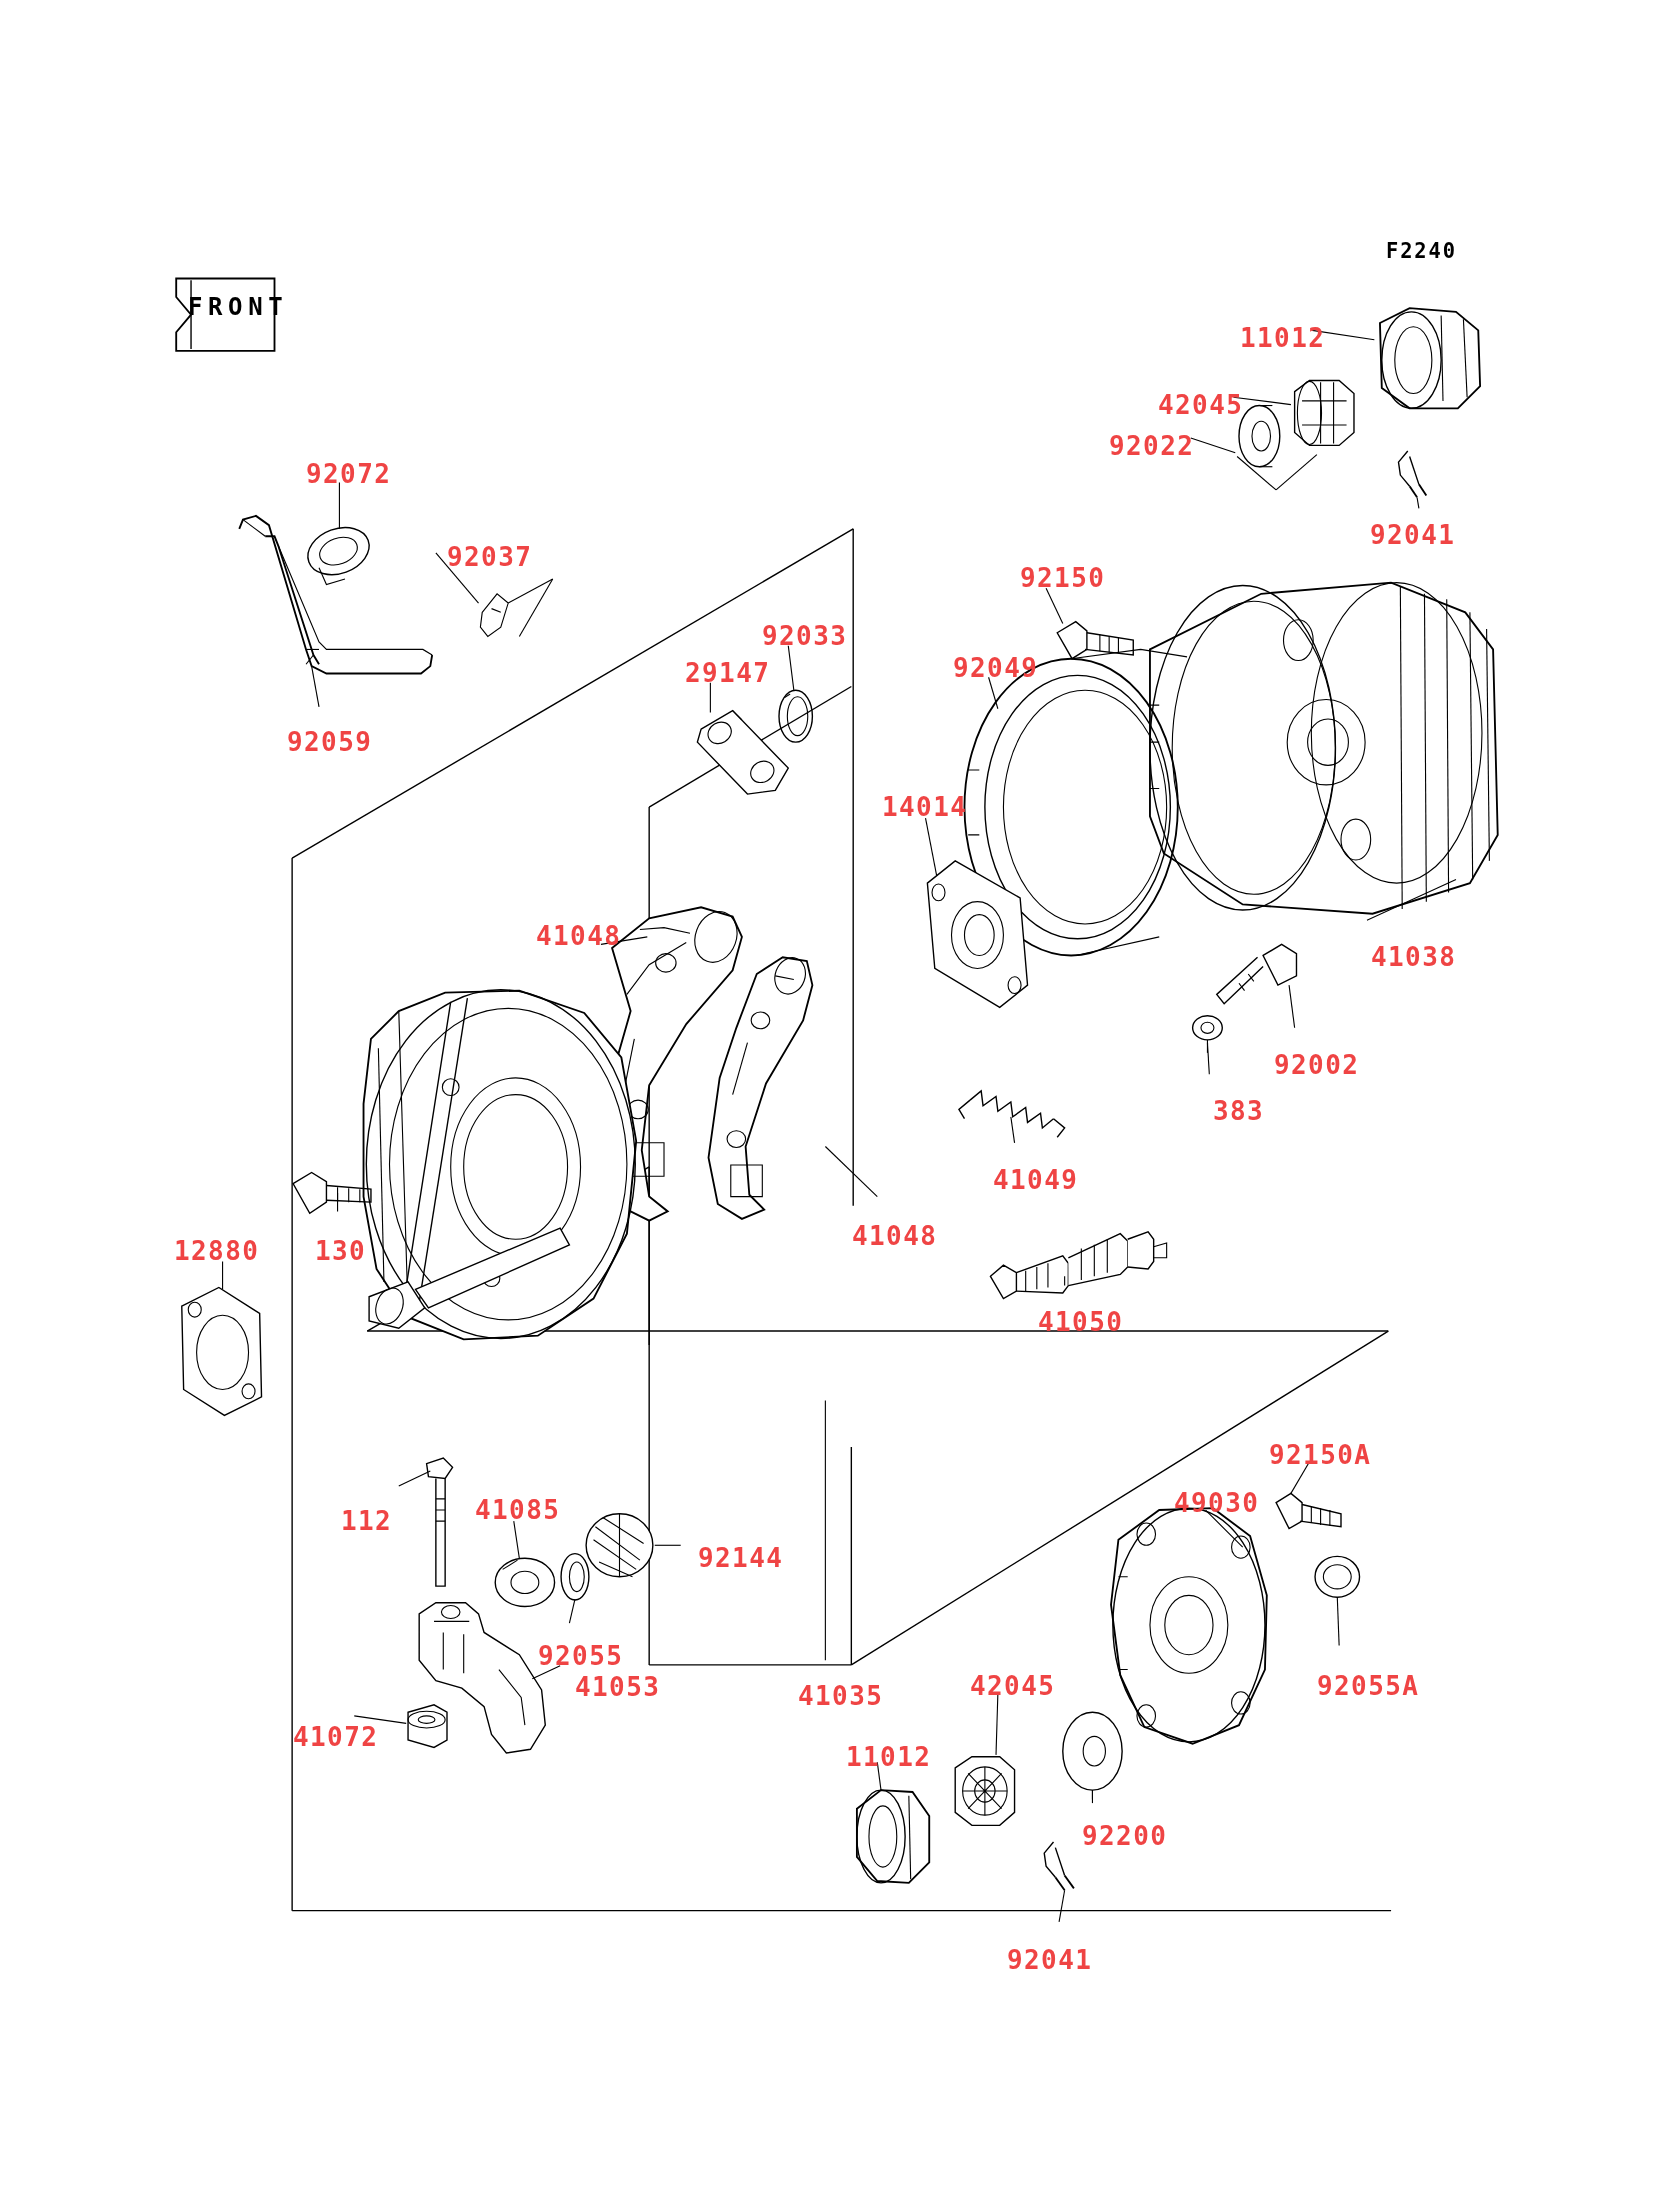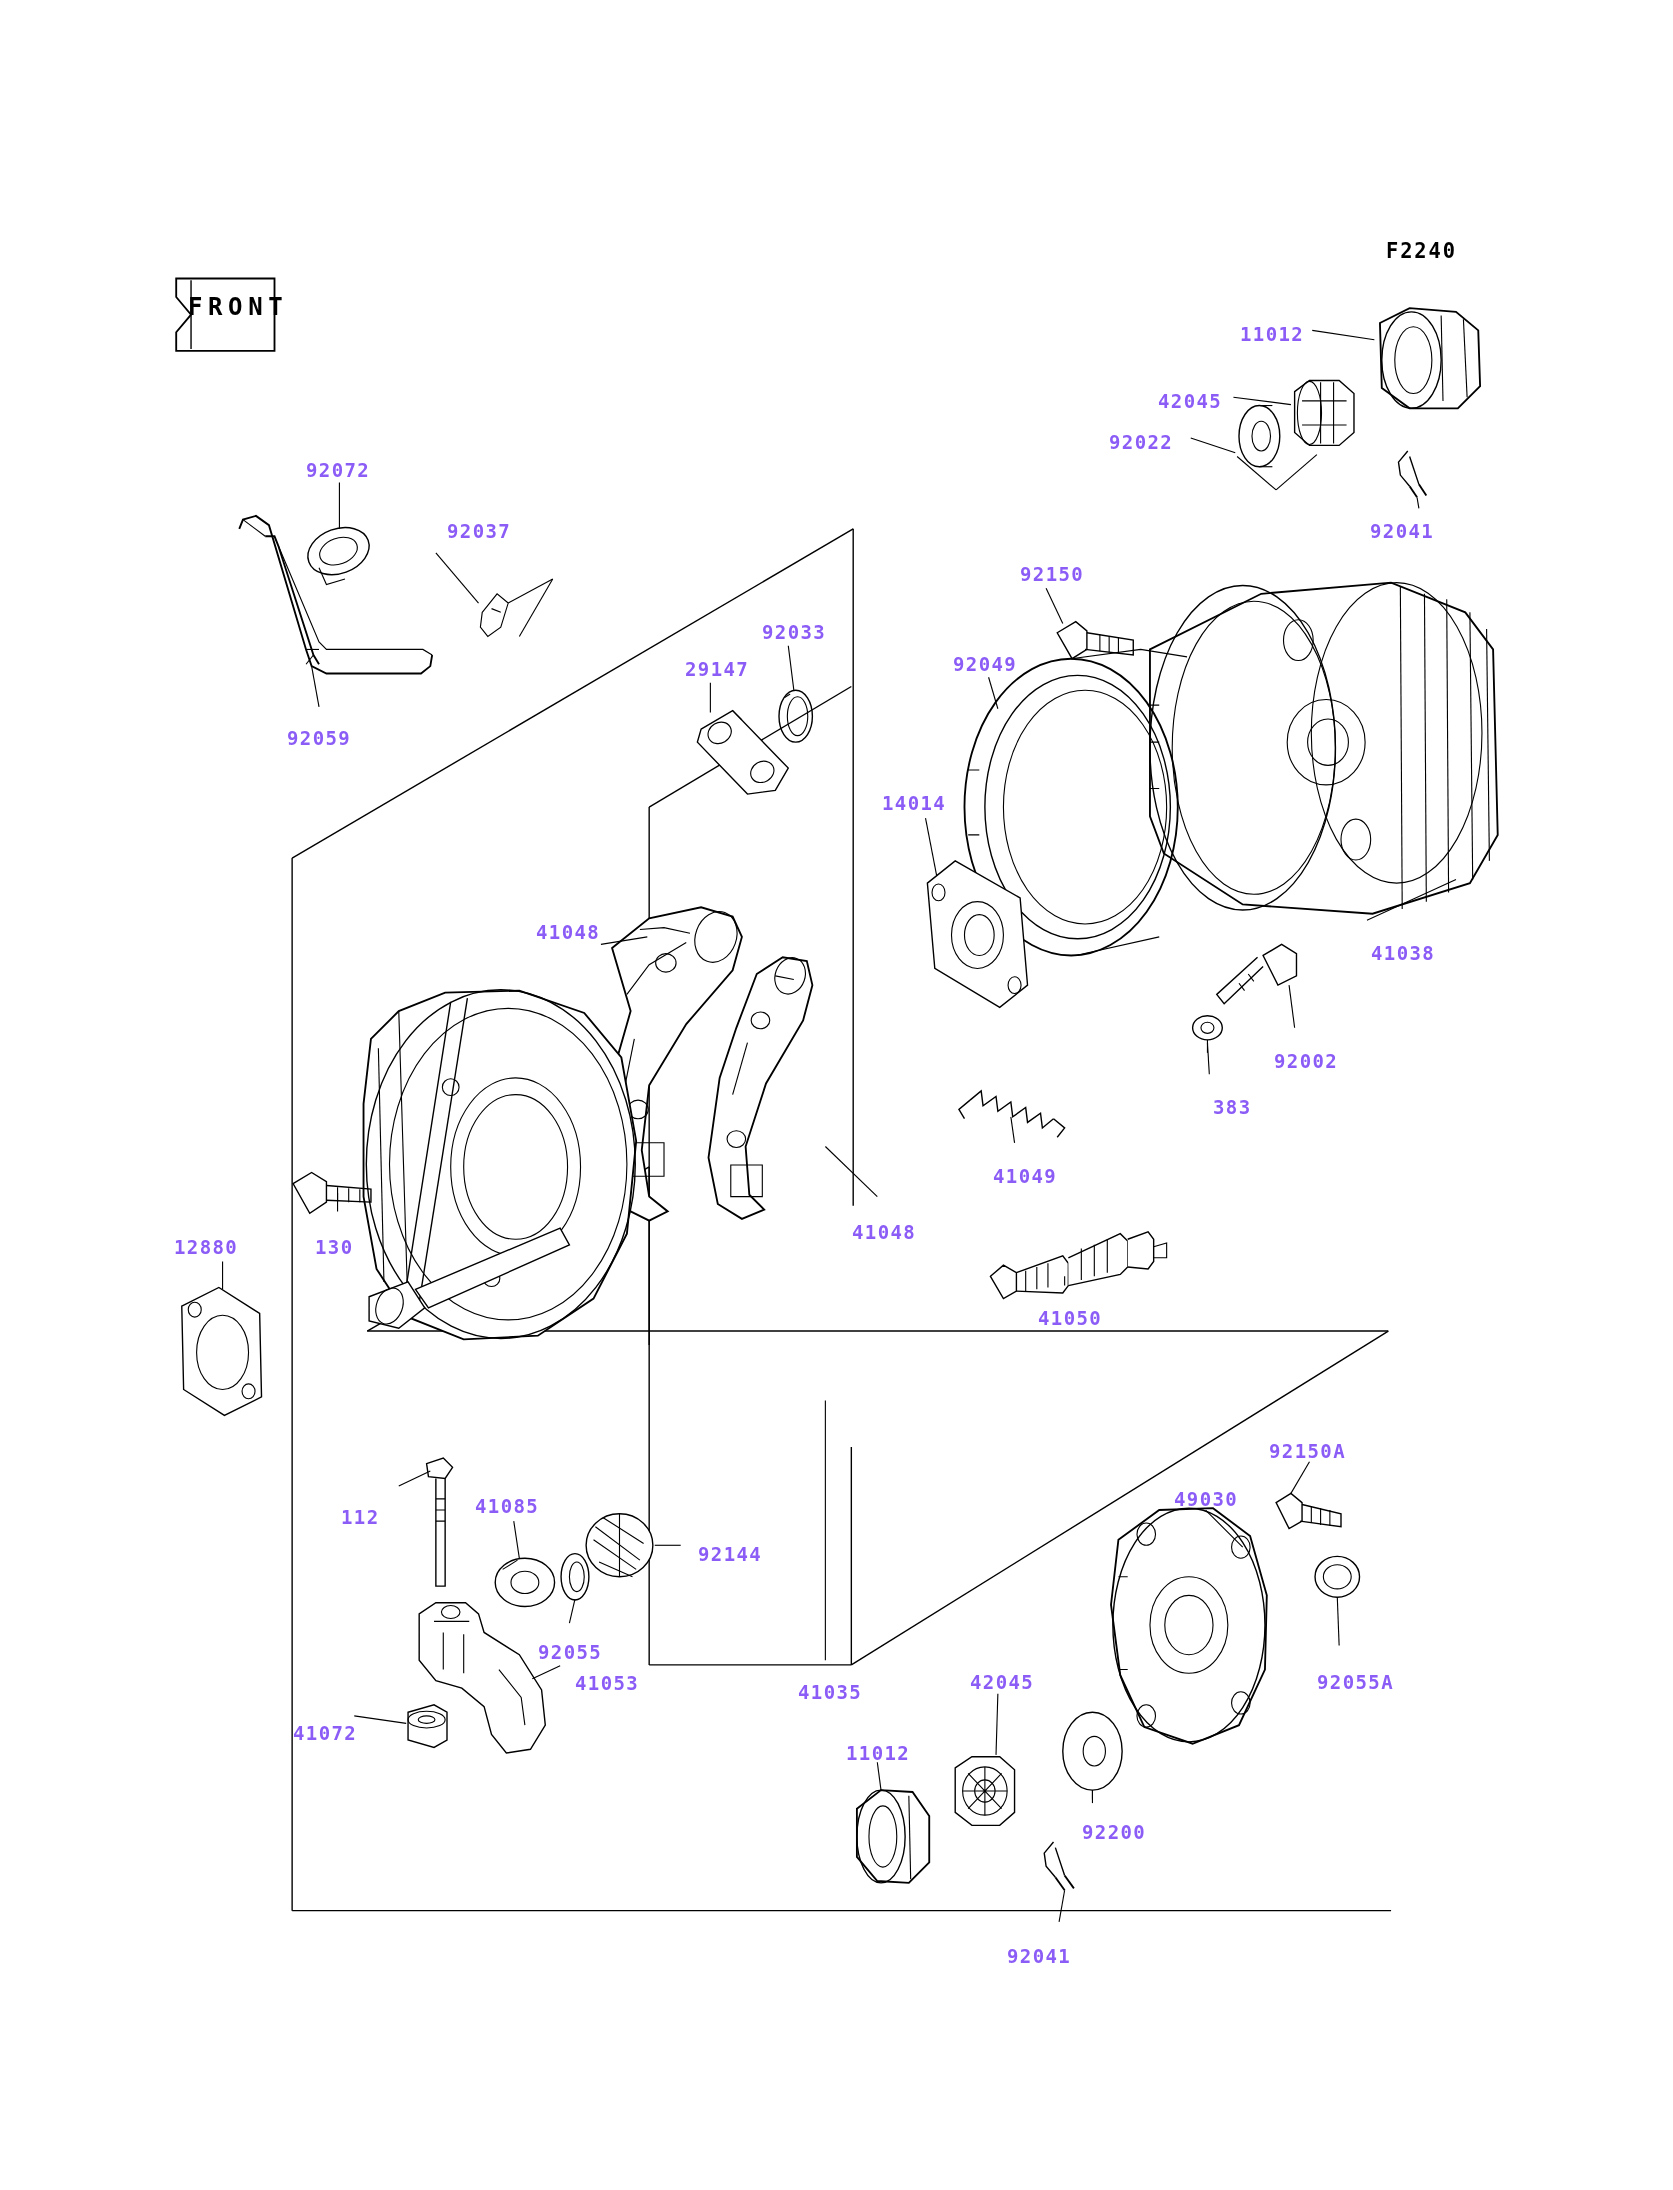--- a/index.html
+++ b/index.html
@@ -11,23 +11,23 @@
     position: relative;
     width: 1538px;
     height: 2191px;
     background: #ffffff;
     font-family: "DejaVu Sans Mono", monospace;
     overflow: hidden;
   }
   .label {
     position: absolute;
     font-family: "DejaVu Sans Mono", monospace;
-    font-size: 19px;
+    font-size: 26px;
     font-weight: bold;
-    color: #8b5cf6;
+    color: #ef4444;
     letter-spacing: 1.4px;
     white-space: nowrap;
   }
   .code {
     position: absolute;
     font-family: "DejaVu Sans Mono", monospace;
     font-size: 20.4px;
     font-weight: bold;
     color: #000000;
     letter-spacing: 1.9px;
@@ -395,21 +395,21 @@
   </svg>
 
   <div class="code" style="left:1386px; top:239px;">F2240</div>
   <div class="front-text">FRONT</div>
 
   <div class="label" style="left:1240px; top:323px;">11012</div>
   <div class="label" style="left:1158px; top:390px;">42045</div>
   <div class="label" style="left:1109px; top:431px;">92022</div>
   <div class="label" style="left:1370px; top:520px;">92041</div>
   <div class="label" style="left:306px; top:459px;">92072</div>
-  <div class="label" style="left:447px; top:520px;">92037</div>
+  <div class="label" style="left:447px; top:542px;">92037</div>
   <div class="label" style="left:287px; top:727px;">92059</div>
   <div class="label" style="left:685px; top:658px;">29147</div>
   <div class="label" style="left:762px; top:621px;">92033</div>
   <div class="label" style="left:1020px; top:563px;">92150</div>
   <div class="label" style="left:953px; top:653px;">92049</div>
   <div class="label" style="left:882px; top:792px;">14014</div>
   <div class="label" style="left:1371px; top:942px;">41038</div>
   <div class="label" style="left:1274px; top:1050px;">92002</div>
   <div class="label" style="left:1213px; top:1096px;">383</div>
   <div class="label" style="left:536px; top:921px;">41048</div>

